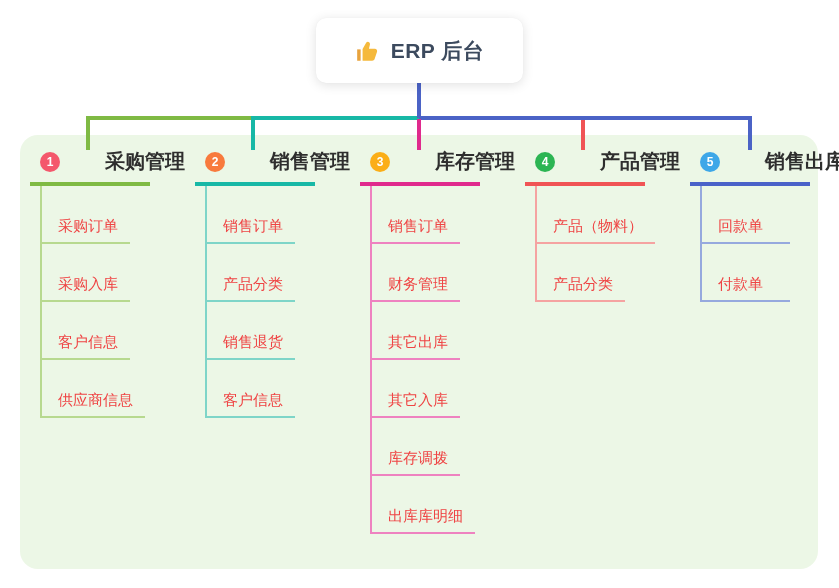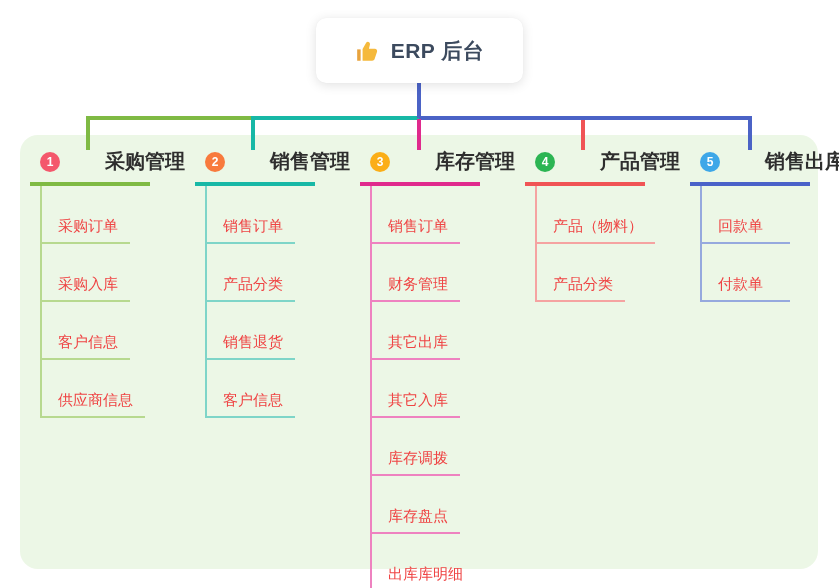--- a/index.html
+++ b/index.html
@@ -118,21 +118,20 @@
   <div class="btitle">
     <span class="badge">3</span>
     <span class="blabel">库存管理</span>
   </div>
   <ul class="kids">
     <li>销售订单</li>
     <li>财务管理</li>
     <li>其它出库</li>
     <li>其它入库</li>
     <li>库存调拨</li>
-    <li>库存盘点</li>
     <li>出库库明细</li>
   </ul>
 </div>
 
 <div class="col b4">
   <div class="btitle">
     <span class="badge">4</span>
     <span class="blabel">产品管理</span>
   </div>
   <ul class="kids">

